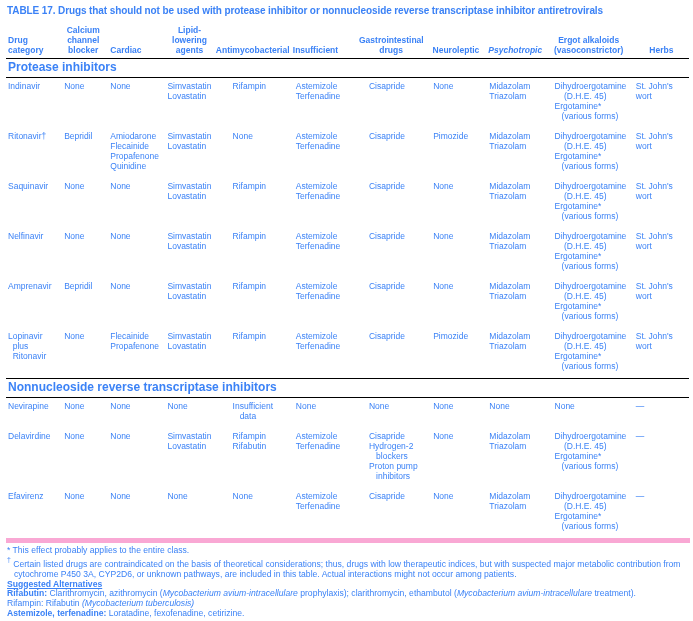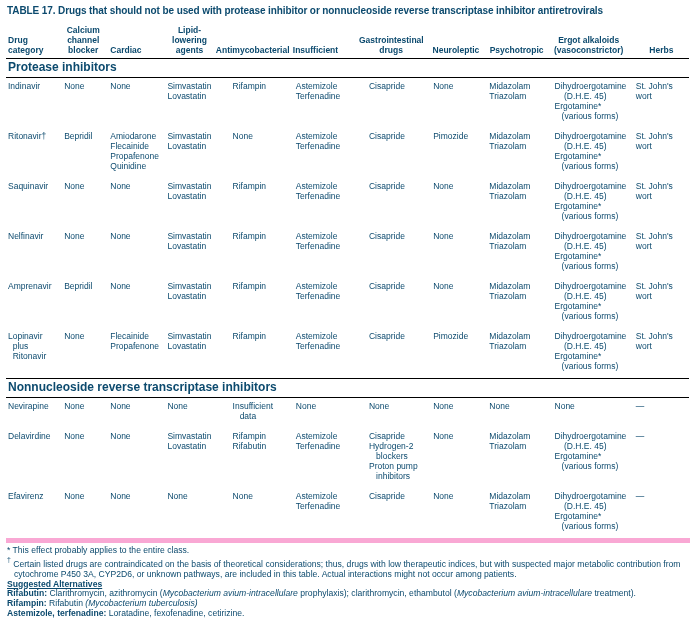--- a/index.html
+++ b/index.html
@@ -1,31 +1,31 @@
 <!DOCTYPE html>
 <html><head>
 <meta charset="utf-8">
 <style>
   html,body{margin:0;padding:0;background:#fff;}
   .page{
     position:relative;width:693px;height:621px;box-sizing:border-box;
-    padding:4px 4px 0 6px;background:#fff;color:#0c4a6e;
+    padding:4px 4px 0 6px;background:#fff;color:#3b82f6;
     font-family:"Liberation Sans",sans-serif;overflow:hidden;
   }
   .title{font-size:10px;font-weight:700;margin:1px 0 7px 1px;letter-spacing:-0.1px;}
   table{border-collapse:collapse;table-layout:fixed;width:683px;}
   col.c1{width:52px}col.c2{width:50px}col.c3{width:58px}col.c4{width:46px}
   col.c5{width:80px}col.c6{width:66px}col.c7{width:64px}col.c8{width:56px}
   col.c9{width:64px}col.c10{width:90px}col.c11{width:55px}
   th,td{font-size:8.5px;line-height:10px;white-space:pre;vertical-align:top;padding:0;}
   thead th{font-weight:700;vertical-align:bottom;text-align:center;padding:2px 0 3px 0;border-bottom:1px solid #000;}
   th.c1,th.c3{text-align:left;padding-left:2px;}
   th.c6{text-align:left;}
   th.c8{text-align:right;padding-left:6px;margin-left:25px;}
-  th.c9{text-align:right;padding-left:9px;}
+  th.c9{text-align:left;padding-left:9px;font-style:italic;}
   tbody td{padding:3px 0 7px 0;}
   td.c1{padding-left:2px}td.c2{padding-left:6px}td.c3{padding-left:2px}td.c4{padding-left:1px}
   td.c5{padding-left:20px}td.c6{padding-left:3px}td.c7{padding-left:10px}td.c8{padding-left:10px}
   td.c9{padding-left:10px}td.c10{padding-left:11px}
   td.c11{text-align:left;padding-left:2px}
   tr.section td{
     font-weight:700;font-size:12px;white-space:normal;
     border-top:1px solid #000;border-bottom:1px solid #000;
     padding:3px 0 5px 2px;
   }
@@ -266,16 +266,16 @@
           <td class="c11">—</td>
         </tr>
       </tbody>
   </table>
 
   <div class="footnotes">
       <div class="fn"><span>* This effect probably applies to the entire class.</span></div>
       <div class="fn"><sup>†</sup><span> Certain listed drugs are contraindicated on the basis of theoretical considerations; thus, drugs with low therapeutic indices, but with suspected major metabolic contribution from cytochrome P450 3A, CYP2D6, or unknown pathways, are included in this table. Actual interactions might not occur among patients.</span></div>
       <div class="fn"><span class="u" style="font-weight: 700;">Suggested Alternatives</span></div>
       <div class="fn"><span style="font-weight: 700;">Rifabutin:</span><span> Clarithromycin, azithromycin (</span><span style="font-style: italic;">Mycobacterium avium-intracellulare</span><span> prophylaxis); clarithromycin, ethambutol (</span><span style="font-style: italic;">Mycobacterium avium-intracellulare</span><span> treatment).</span></div>
-      <div class="fn"><span style="font-weight: 700;">Rifampin:</span><span> Rifabutin </span><span style="font-style: italic;">(Mycobacterium tuberculosis)</span></div>
+      <div class="fn"><span style="font-weight: 400;">Rifampin:</span><span> Rifabutin </span><span style="font-style: italic;">(Mycobacterium tuberculosis)</span></div>
       <div class="fn"><span style="font-weight: 700;">Astemizole, terfenadine:</span><span> Loratadine, fexofenadine, cetirizine.</span></div>
     </div>
 </div>
 
 </body></html>

